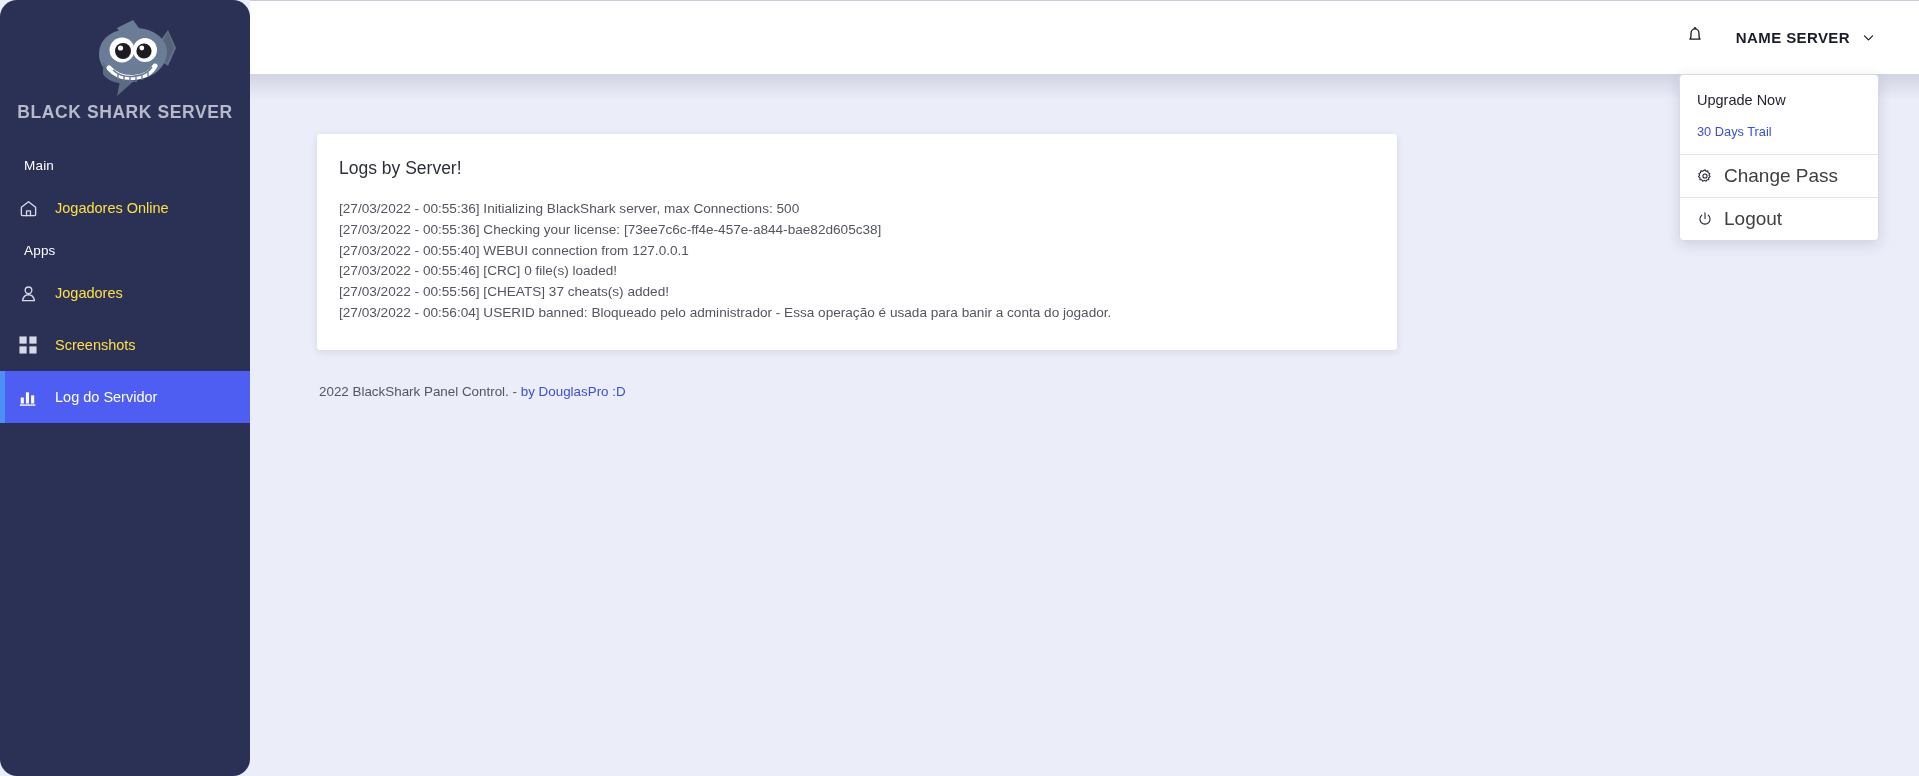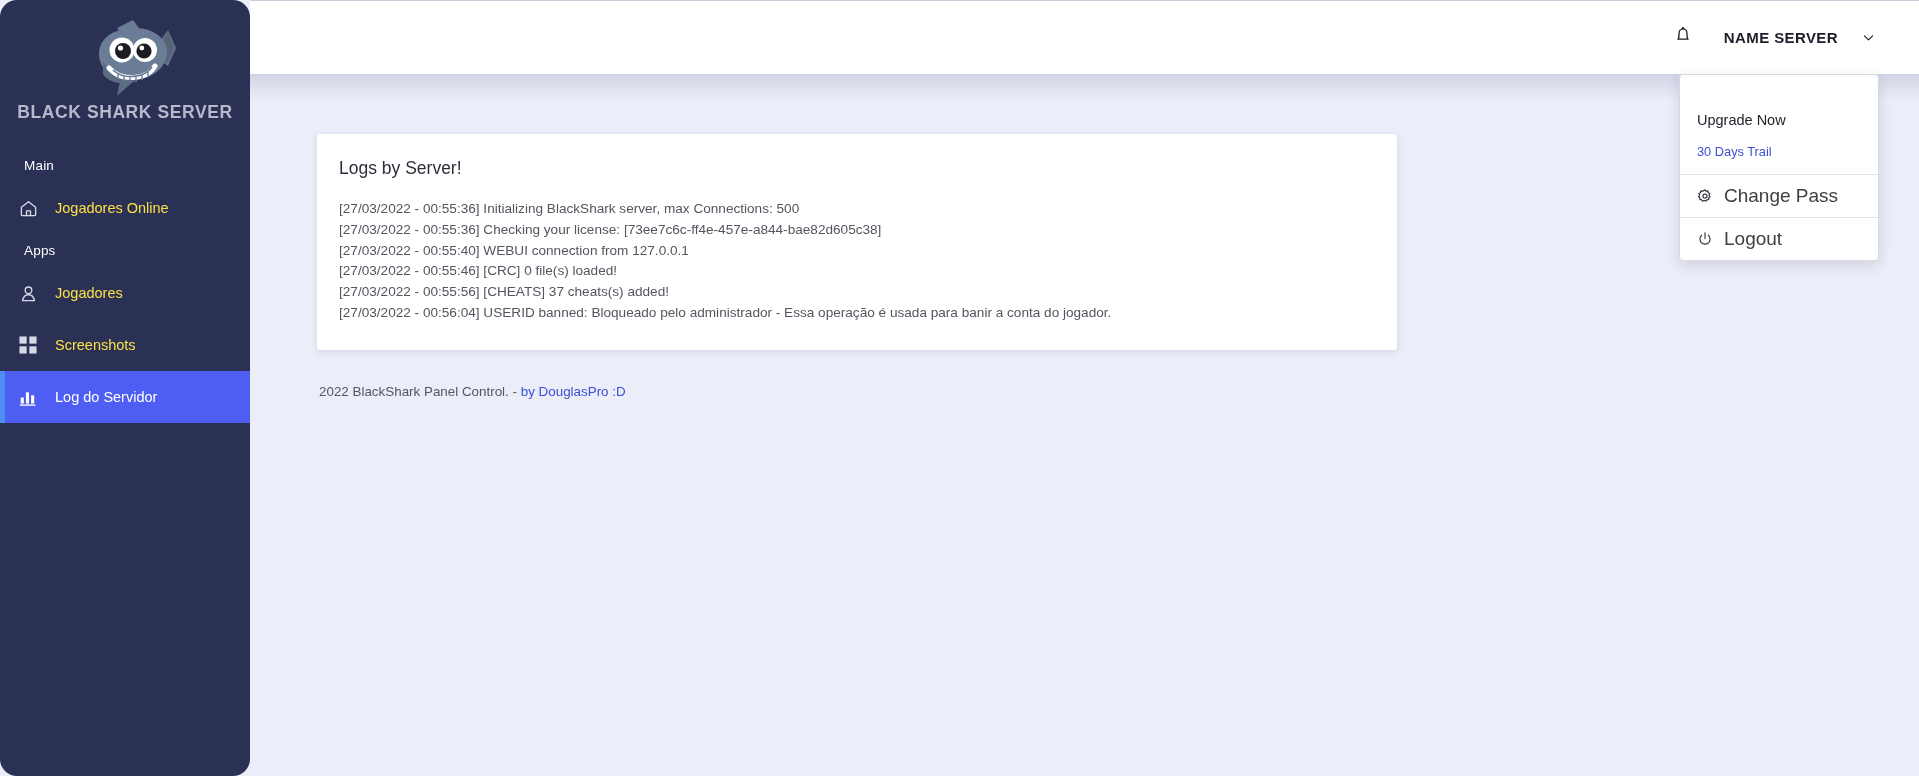--- a/index.html
+++ b/index.html
@@ -121,21 +121,21 @@
   }
   .bell-btn {
     width: 38px; height: 38px;
     display: flex; align-items: center; justify-content: center;
     cursor: pointer;
     margin-right: 18px;
   }
   .user-menu {
     display: flex;
     align-items: center;
-    gap: 24px;
+    gap: 12px;
     cursor: pointer;
     font-size: 15px;
     font-weight: bold;
     letter-spacing: .4px;
     color: #1b1d29;
     padding: 6px 4px;
   }
   .chev { display: flex; align-items: center; }
 
   
@@ -149,21 +149,20 @@
     border-radius: 4px;
     box-shadow: 0 4px 14px rgba(40,44,80,0.14);
     z-index: 40;
     overflow: hidden;
   }
   .dd-block { padding: 16px 17px 15px 17px; }
   .dd-title {
     font-size: 14.5px;
     color: #23252f;
     line-height: 1.35;
-    margin-top: 20px;
   }
   .dd-link {
     display: block;
     margin-top: 13px;
     font-size: 12.8px;
     color: #3b4fd8;
     text-decoration: none;
     cursor: pointer;
   }
   .dd-sep { height: 1px; background: #e2e4ec; }

